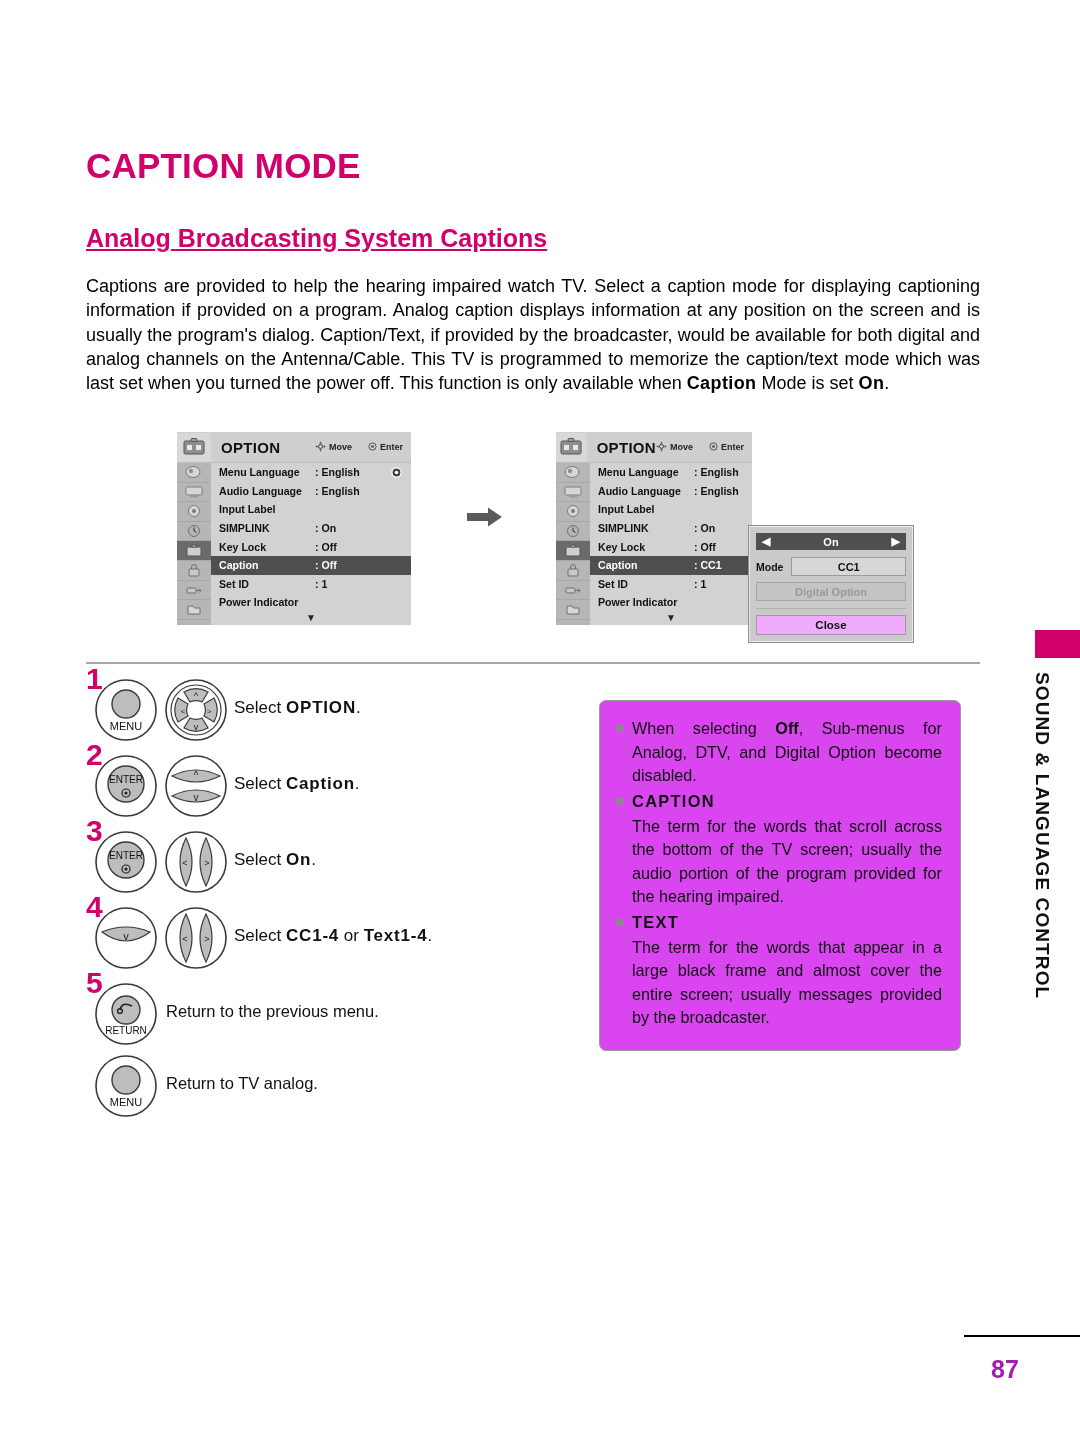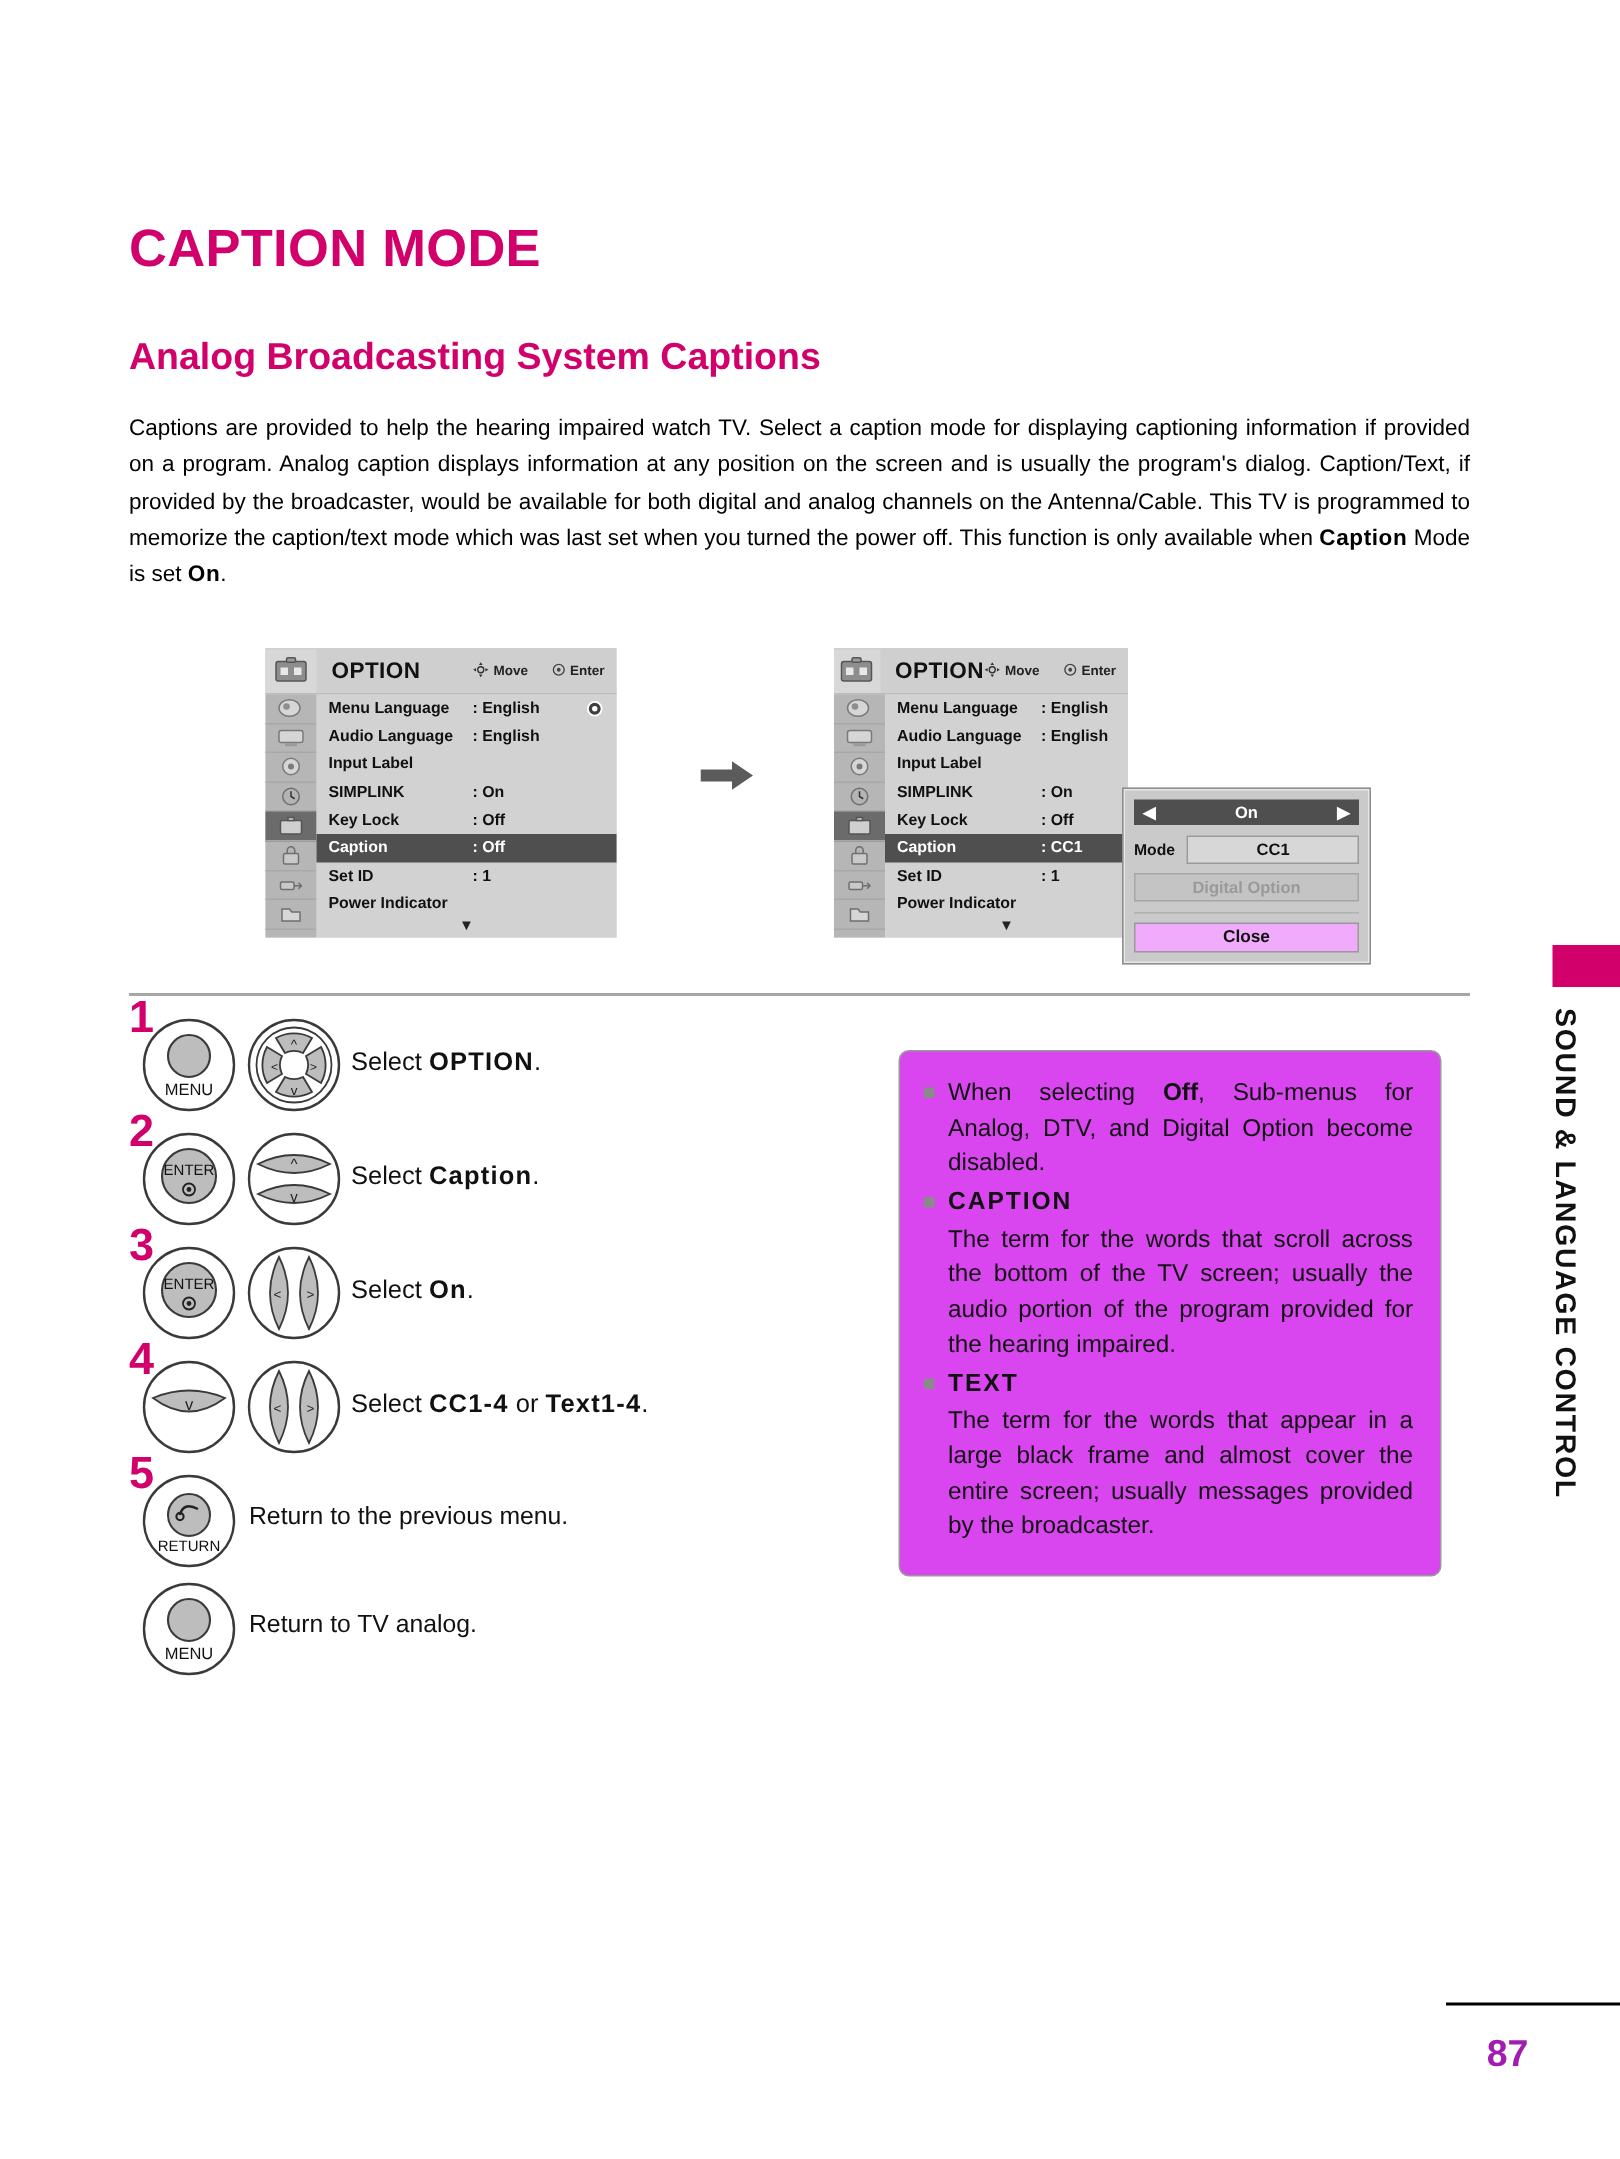--- a/index.html
+++ b/index.html
@@ -10,25 +10,25 @@
   }
   .page{position:absolute;inset:0;}
 
   
   #page-title{
     position:absolute;left:86px;top:146px;
     font-size:35px;font-weight:bold;color:#d2006b;letter-spacing:.2px;
   }
   #section-title{
     position:absolute;left:86px;top:224px;
-    font-size:25px;font-weight:bold;color:#d2006b;
+    font-size:25px;font-weight:bold;color:#d2006b;text-decoration:underline;
   }
   #intro{
     position:absolute;left:86px;top:274px;width:894px;
-    font-size:15px;line-height:24.3px;text-align:justify;
+    font-size:18px;line-height:24.3px;text-align:justify;
     color:#000;
   }
   #intro b{font-weight:bold;letter-spacing:.4px;}
 
   
   .osd{position:absolute;background:#d2d2d2;}
   .osd .hdr{
     height:30px;background:#cfcfcf;display:flex;align-items:center;
     border-bottom:1px solid #bdbdbd;
   }

